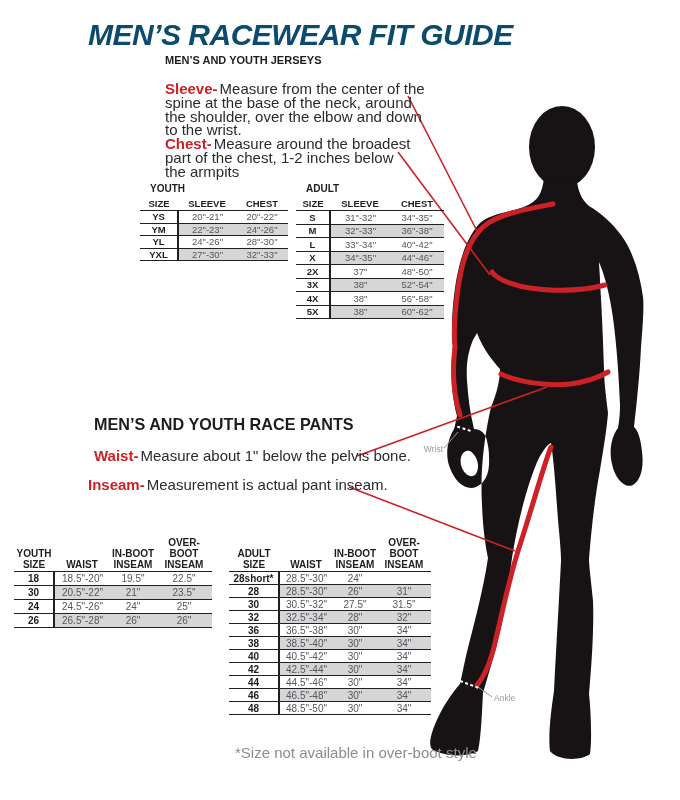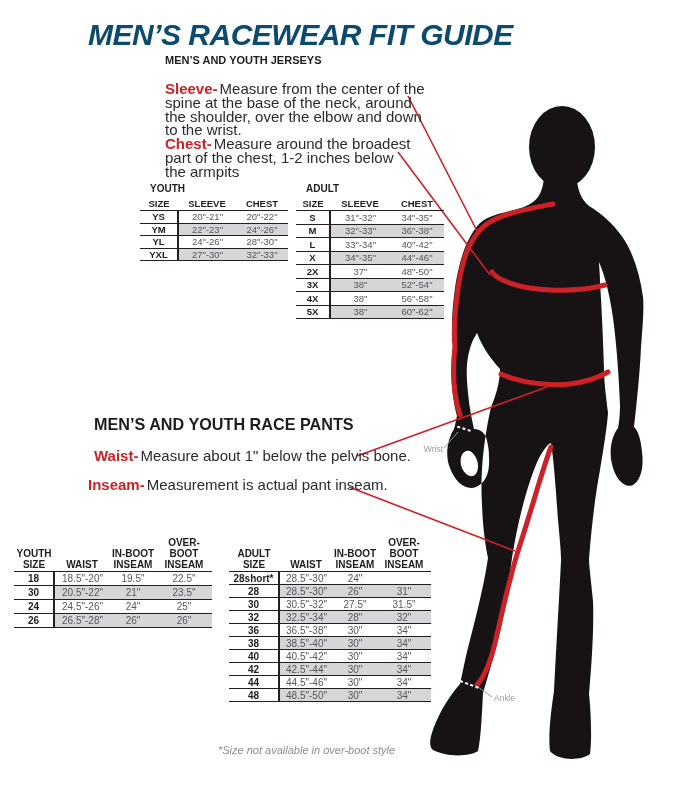--- a/index.html
+++ b/index.html
@@ -11,21 +11,21 @@
   
   .title{
     left:88px;top:18px;font-size:30px;font-weight:bold;font-style:italic;
     letter-spacing:-0.5px;color:#0c4a6e;white-space:nowrap;
   }
   .h-jerseys{left:165px;top:54px;font-size:11px;font-weight:bold;color:#1d1d1f;white-space:nowrap;}
   .h-pants{left:94px;top:415px;font-size:16.2px;font-weight:bold;color:#1d1d1f;white-space:nowrap;}
   .desc{font-size:15px;line-height:13.8px;color:#2b2b2d;}
   .desc .lbl{color:#cc2127;font-weight:bold;margin-right:2px;}
   .one-line{white-space:nowrap;}
-  .footnote{left:218px;top:744px;font-size:11px;color:#8a8c8e;white-space:nowrap;font-style:italic;}
+  .footnote{left:235px;top:744px;font-size:15px;color:#8a8c8e;white-space:nowrap;}
   
   .tblwrap{position:absolute;}
   .group-label{font-size:10px;font-weight:bold;color:#1d1d1f;padding-left:10px;margin-bottom:2px;}
   table{border-collapse:collapse;table-layout:fixed;}
   th,td{padding:0;text-align:center;overflow:hidden;white-space:nowrap;}
   thead th{
     font-weight:bold;color:#1d1d1f;border-bottom:1.5px solid #231f20;
     white-space:pre-line;vertical-align:bottom;padding-bottom:1px;
   }
   tbody td{border-bottom:1.3px solid #231f20;color:#55565a;}
@@ -407,20 +407,26 @@
           <td class="c-data">34"</td>
         </tr>
 
         <tr>
           <td class="c-size">44</td>
           <td class="c-data">44.5"-46"</td>
           <td class="c-data">30"</td>
           <td class="c-data">34"</td>
         </tr>
 
+        <tr>
+          <td class="c-size">46</td>
+          <td class="c-data">46.5"-48"</td>
+          <td class="c-data">30"</td>
+          <td class="c-data">34"</td>
+        </tr>
 
         <tr>
           <td class="c-size">48</td>
           <td class="c-data">48.5"-50"</td>
           <td class="c-data">30"</td>
           <td class="c-data">34"</td>
         </tr>
       </tbody>
   </table>
 </div>

